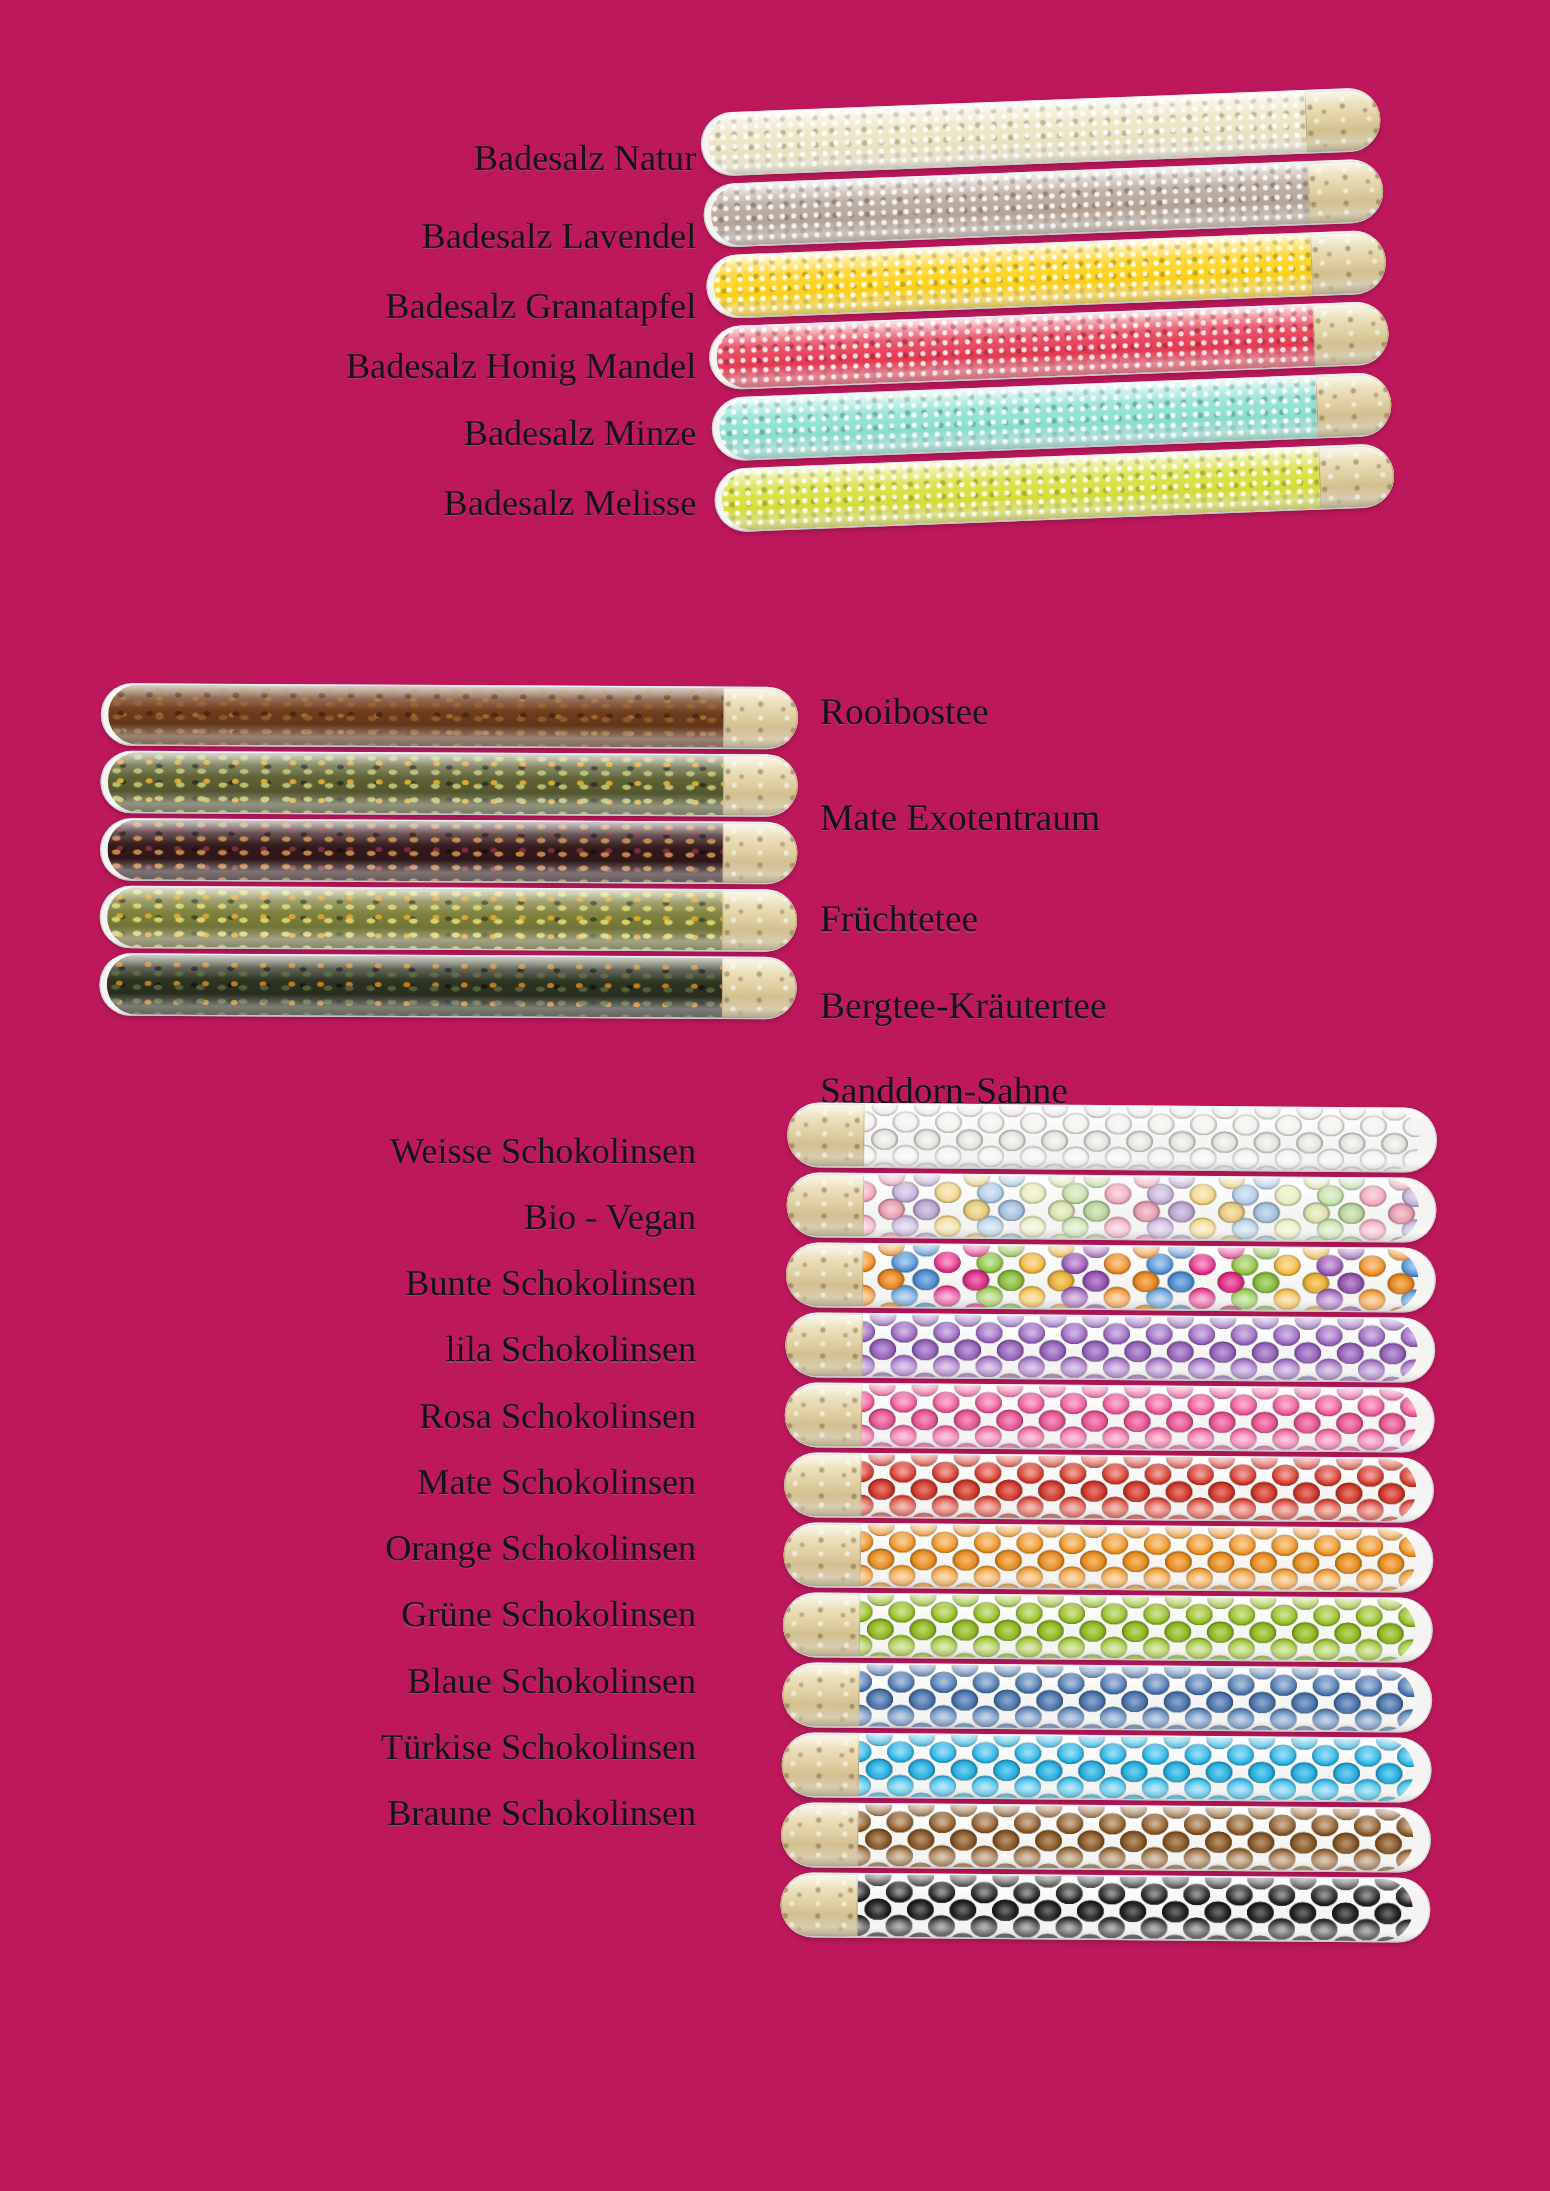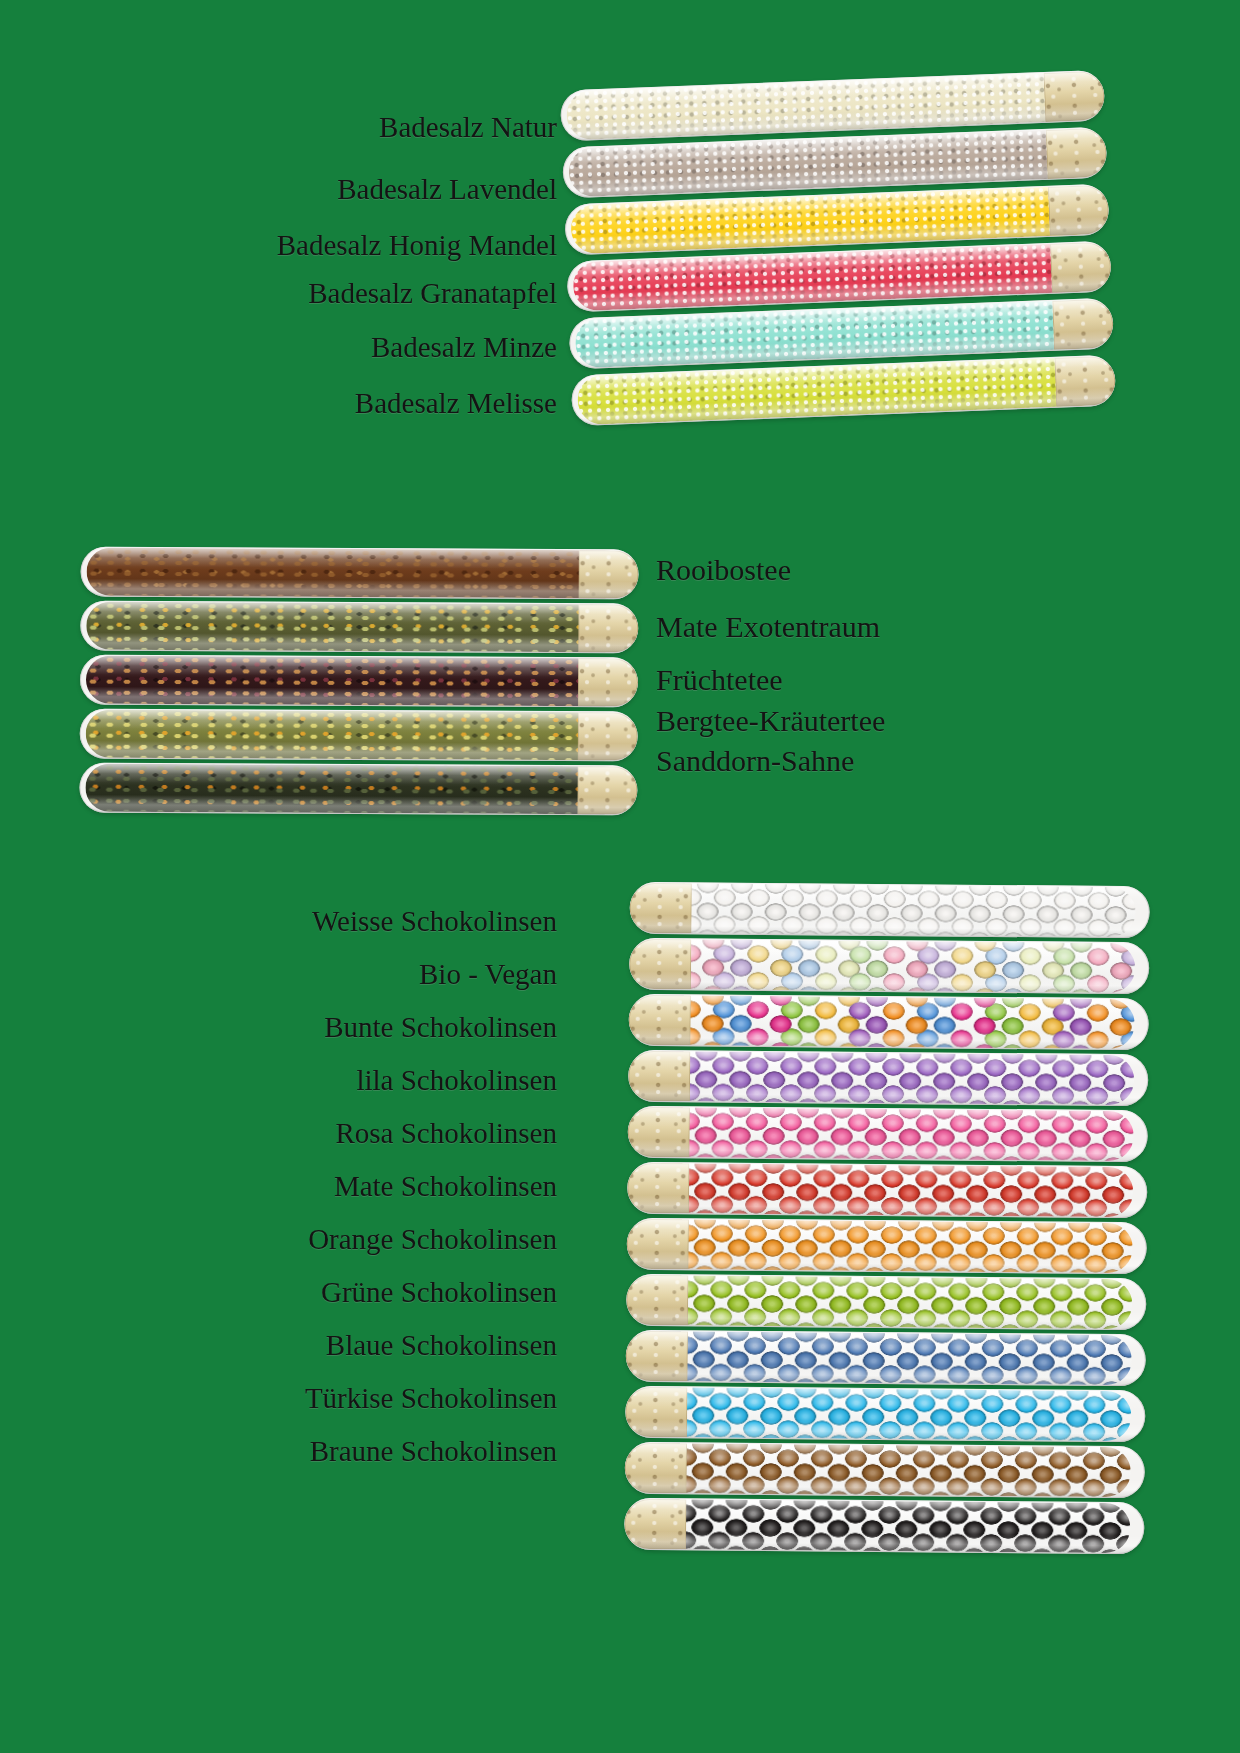--- a/index.html
+++ b/index.html
@@ -1,30 +1,30 @@
 <!DOCTYPE html>
 <html><head>
 <meta charset="utf-8">
 <style>
   html,body{margin:0;padding:0;background:#ffffff;}
-  .page{position:relative;width:1240px;height:1753px;background:#15803d;
+  .page{position:relative;width:1240px;height:1753px;background:#be185d;
         font-family:"Liberation Serif",serif;color:#141414;overflow:hidden;}
 
   
   .labels{position:absolute;display:flex;flex-direction:column;}
   .labels .label{font-size:29px;line-height:40px;white-space:nowrap;
                  text-shadow:0 1px 0 rgba(160,160,160,.25);}
   .labels-r{align-items:flex-end;text-align:right;}
   .labels-badesalz{top:107px;right:683px;}
   .labels-badesalz .label:nth-of-type(2){margin-top:22px;}
   .labels-badesalz .label:nth-of-type(3){margin-top:16px;}
   .labels-badesalz .label:nth-of-type(4){margin-top:8px;}
   .labels-badesalz .label:nth-of-type(5){margin-top:14px;margin-left:32px;}
   .labels-badesalz .label:nth-of-type(6){margin-top:16px;}
-  .labels-tee{top:550px;left:656px;}
+  .labels-tee{top:550px;left:656px;gap:28px;}
   .labels-tee .label{font-size:30px;}
   .labels-tee .label:nth-of-type(2){margin-top:17px;}
   .labels-tee .label:nth-of-type(3){margin-top:13px;}
   .labels-tee .label:nth-of-type(4){margin-top:1px;}
   .labels-tee .label:nth-of-type(5){margin-top:0;}
   .labels-schoko{top:901px;right:683px;}
   .labels-schoko .label + .label{margin-top:13px;}
 
   
   .photo{position:absolute;display:flex;flex-direction:column;margin:0;padding:0;}
@@ -60,23 +60,23 @@
 
 <div class="page">
 
   <section>
     <div class="labels labels-r labels-badesalz">
 
         <div class="label">Badesalz Natur</div>
 
         <div class="label">Badesalz Lavendel</div>
 
+        <div class="label">Badesalz Granatapfel</div>
+
         <div class="label">Badesalz Honig Mandel</div>
-
-        <div class="label">Badesalz Granatapfel</div>
 
         <div class="label">Badesalz Minze</div>
 
         <div class="label">Badesalz Melisse</div>
       </div>
     <figure class="photo photo-badesalz cork-right">
 
         <div class="tube">
           <div class="fill" style="background-image: radial-gradient(circle at 3px 3px, rgba(255, 255, 255, 0.85) 1.6px, transparent 2.6px), radial-gradient(circle at 6px 5px, rgb(184, 179, 152) 1.6px, transparent 2.8px), linear-gradient(rgb(246, 242, 225) 0%, rgb(239, 233, 204) 30%, rgb(236, 229, 195) 60%, rgb(208, 202, 172) 100%); background-size: 9px 8px, 13px 11px, 100% 100%; background-position: 0px 0px, 2px 1px, 0px 0px; background-repeat: repeat, repeat, no-repeat;"></div>
           <div class="cork"></div>

